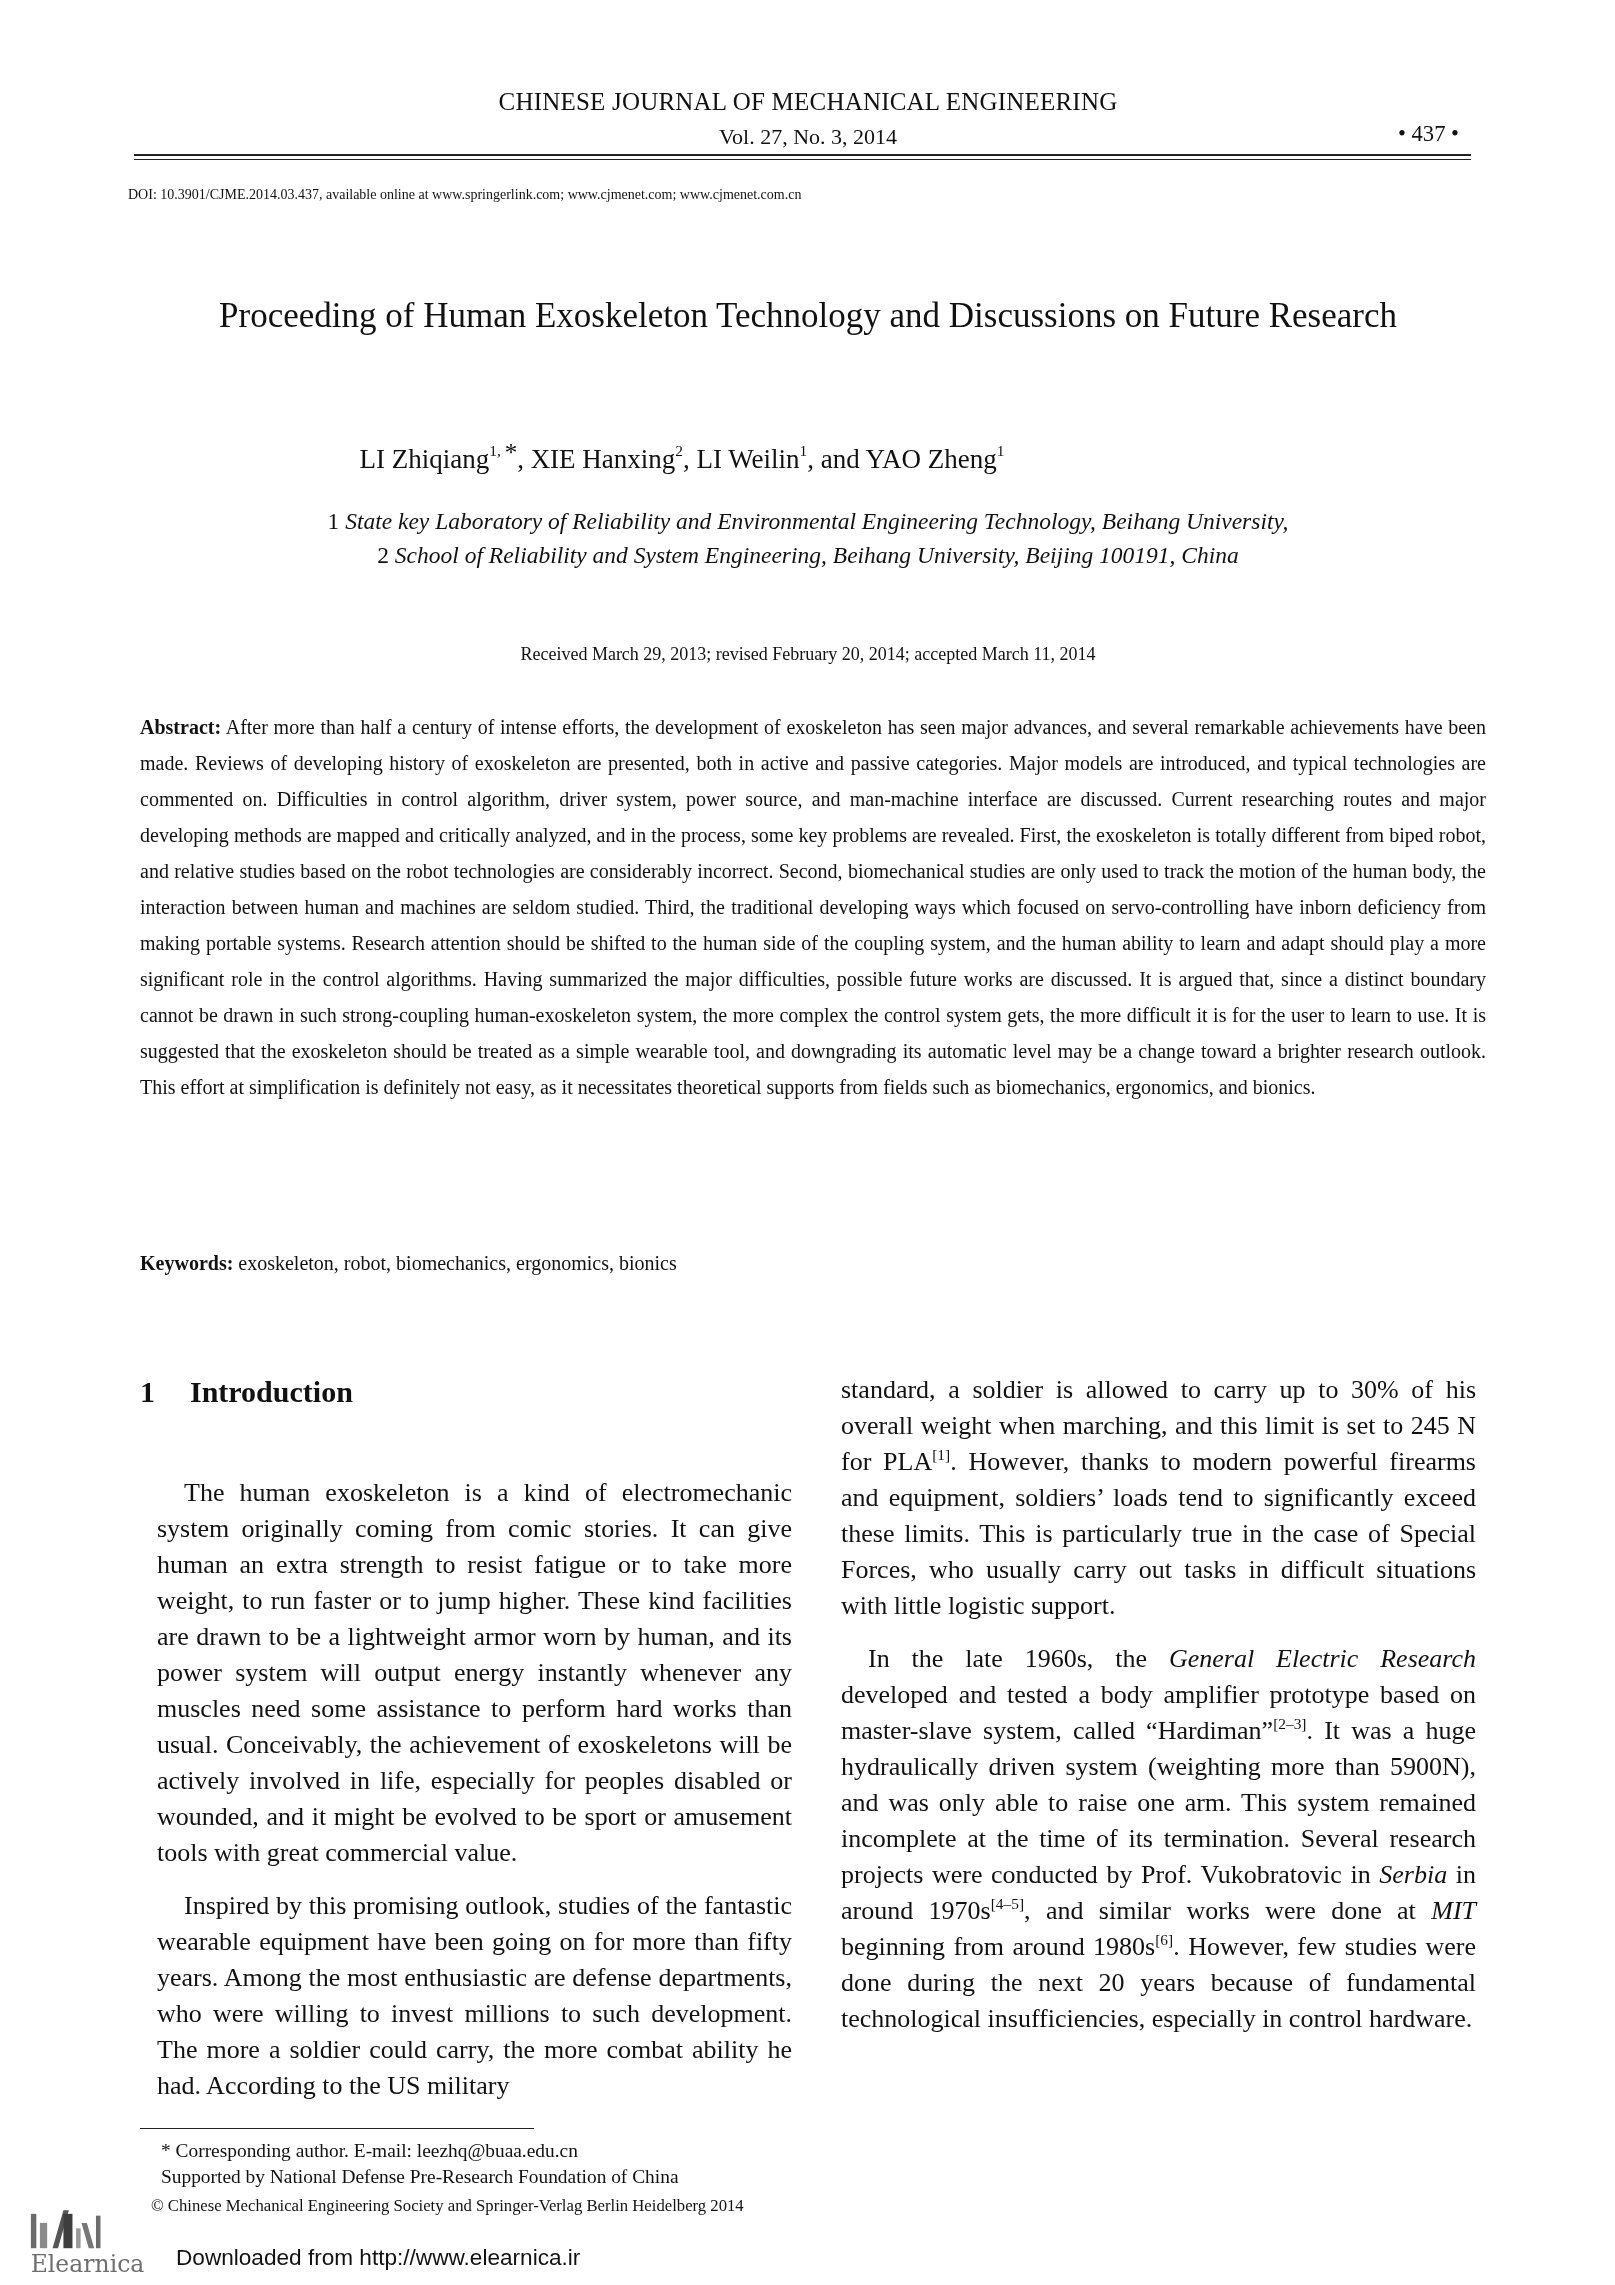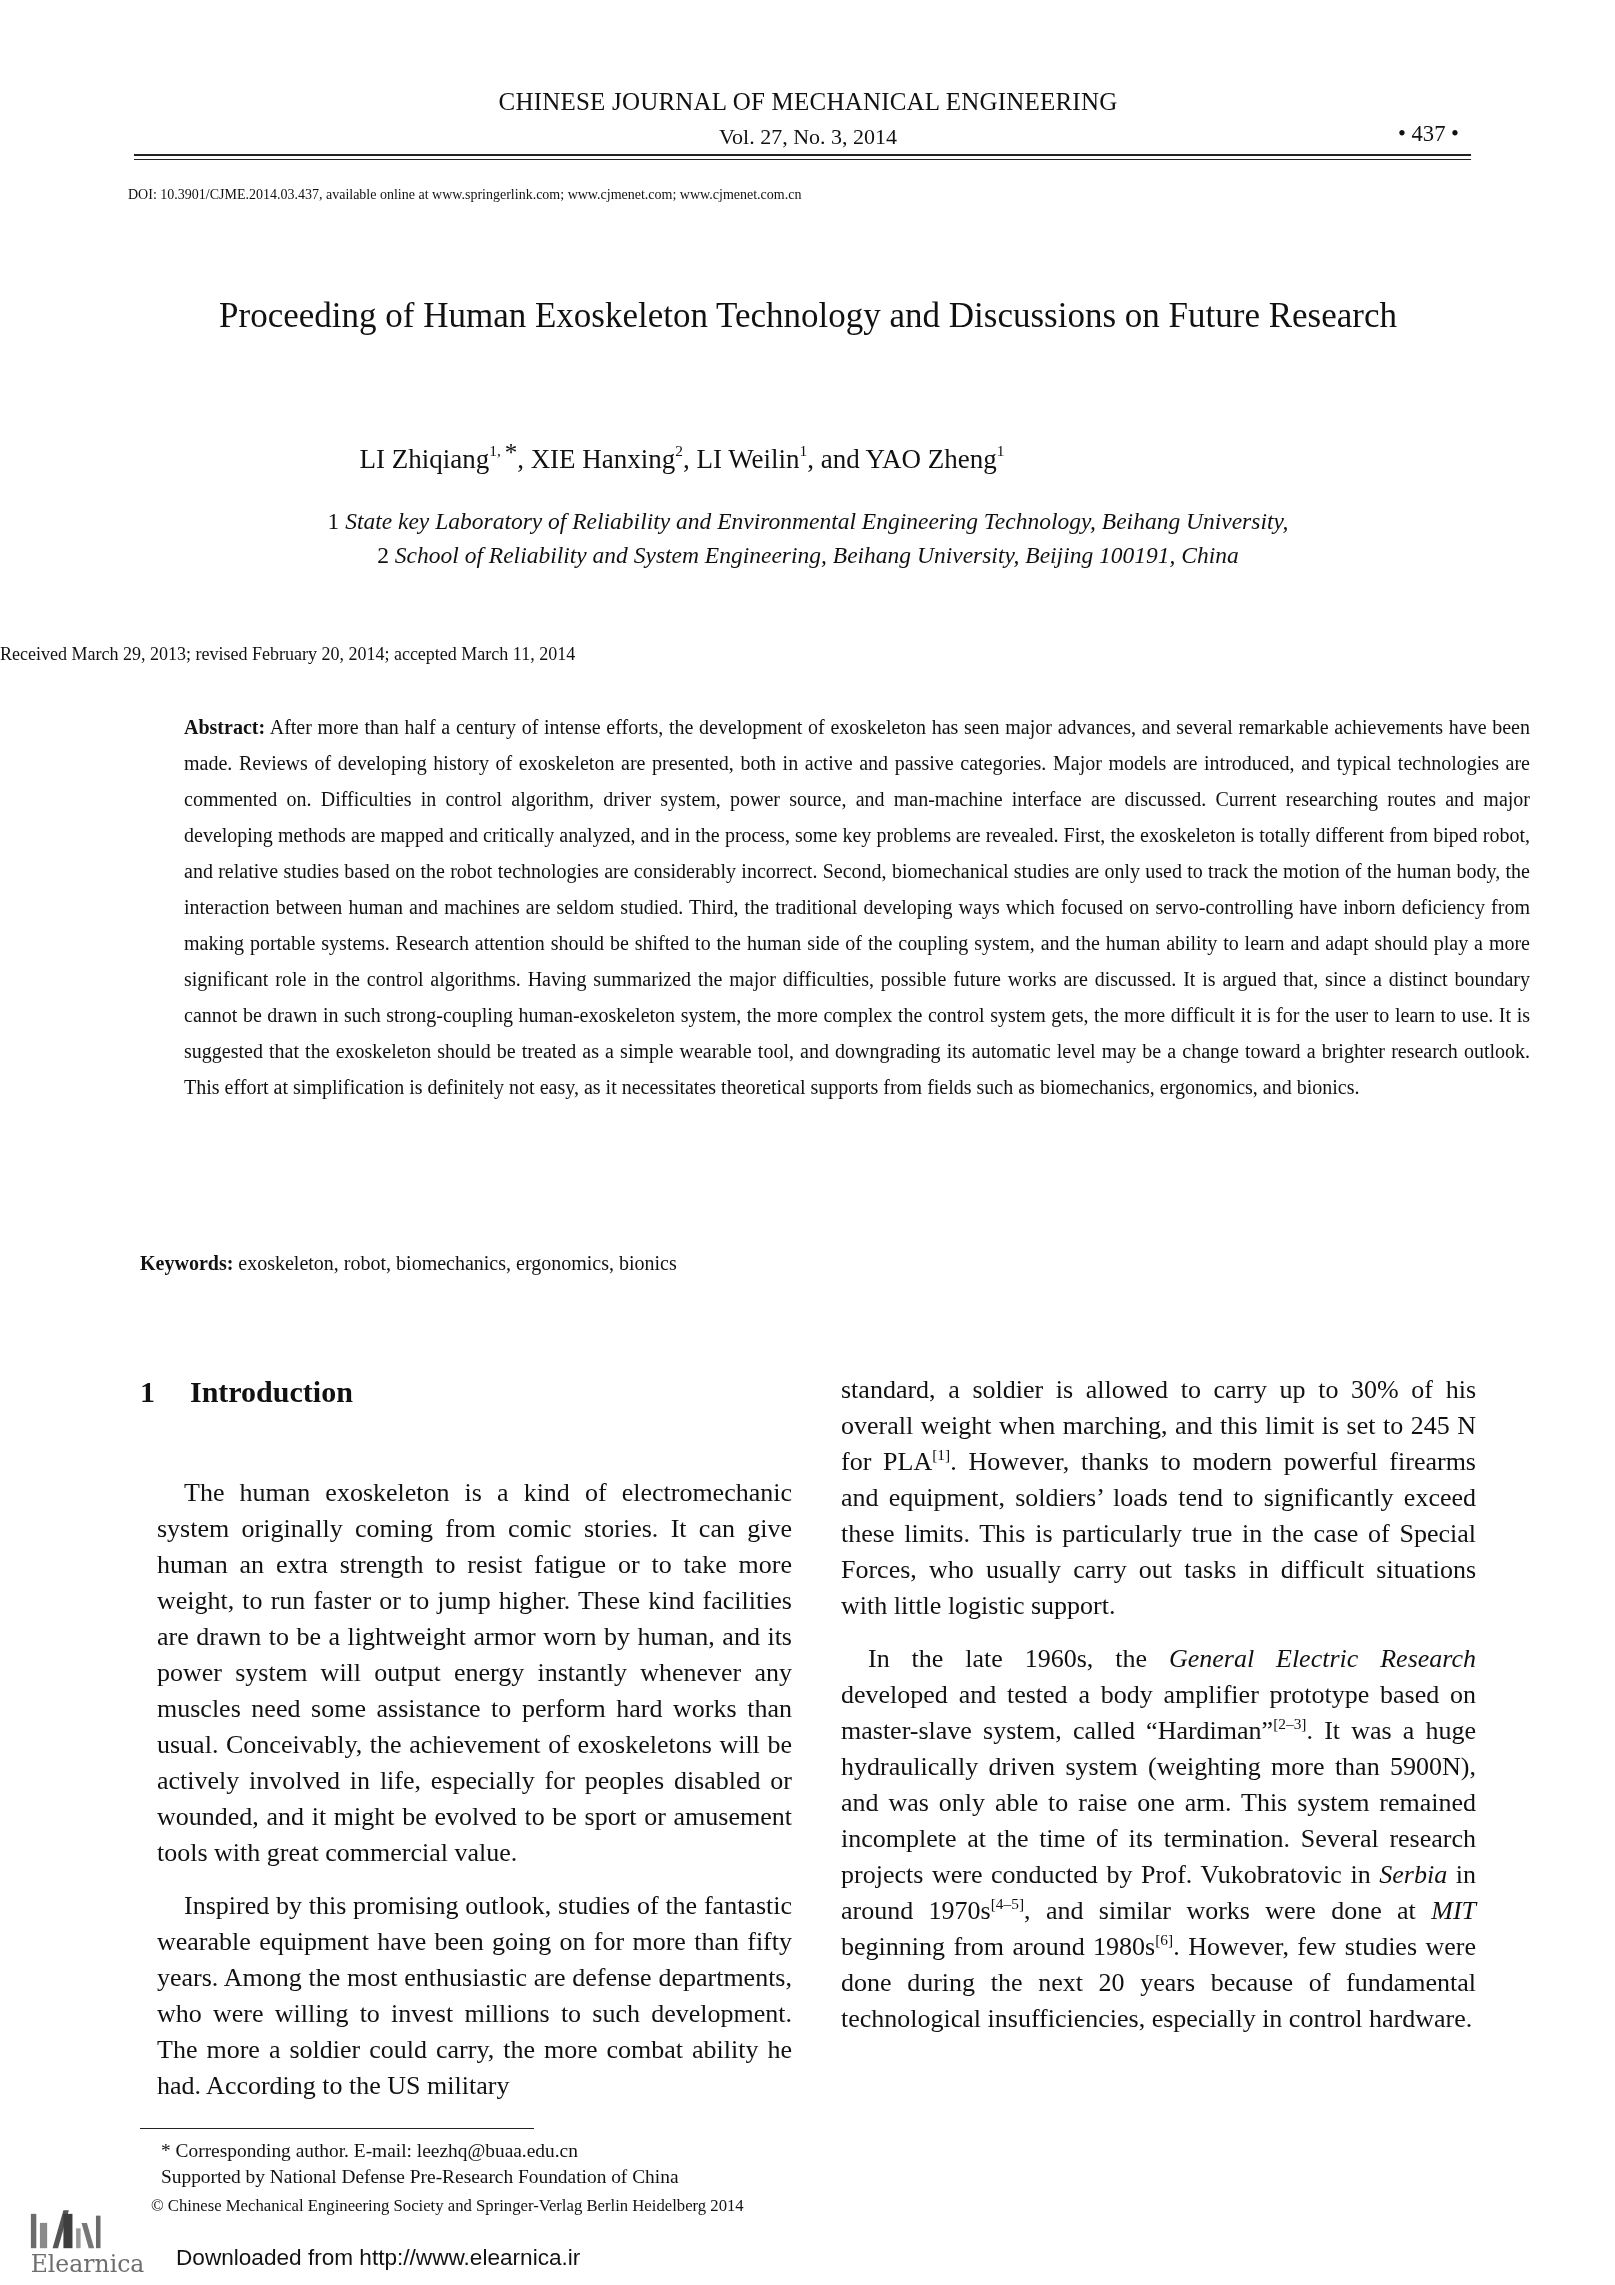--- a/index.html
+++ b/index.html
@@ -13,22 +13,22 @@
   .page-num { left: 1398px; top: 121px; font-size: 22.6px; }
   .header-rule { left: 134px; width: 1337px; top: 154px; height: 6.3px; border-top: 2.7px solid #222; border-bottom: 1.4px solid #222; box-sizing: border-box; }
   .doi { left: 128px; top: 187px; font-size: 14px; }
   .title { left: 181px; width: 1254px; top: 294px; text-align: center; font-size: 35px; font-weight: normal; line-height: 43px; }
   .authors { left: 0; width: 1364px; top: 444px; text-align: center; font-size: 27px; }
   .authors sup { font-size: 15.4px; vertical-align: 11.8px; line-height: 0; }
   .authors .star { font-size: 25px; vertical-align: 7.2px; }
   .affil { left: 0; width: 1616px; text-align: center; font-size: 23.5px; line-height: 34px; }
   .affil1 { top: 504px; }
   .affil i { font-style: italic; }
-  .received { left: 0; width: 1616px; top: 644px; font-size: 18px; }
-  .abstract { left: 140px; width: 1346px; top: 709px; font-size: 20px; line-height: 36px; text-align: justify; margin-left: 44px; }
+  .received { left: 0; width: 1616px; top: 644px; text-align: center; font-size: 18px; }
+  .abstract { left: 140px; width: 1346px; top: 709px; font-size: 20px; line-height: 36px; text-align: justify; }
   .abstract b, .keywords b { font-weight: bold; }
   .keywords { left: 140px; top: 1252px; font-size: 20px; }
   .col { width: 669px; font-size: 26px; line-height: 36px; text-align: justify; }
   .col-left { left: 140px; top: 1458px; }
   .col-right { left: 824px; top: 1355px; }
   .col p { margin: 17px; text-indent: 27px; }
   .col p.noindent { text-indent: 0; }
   .col sup { font-size: 15.4px; vertical-align: 10px; line-height: 0; }
   .section-heading { left: 140px; top: 1375px; font-size: 30px; font-weight: bold; }
   .section-heading .num { display: inline-block; width: 50px; }

